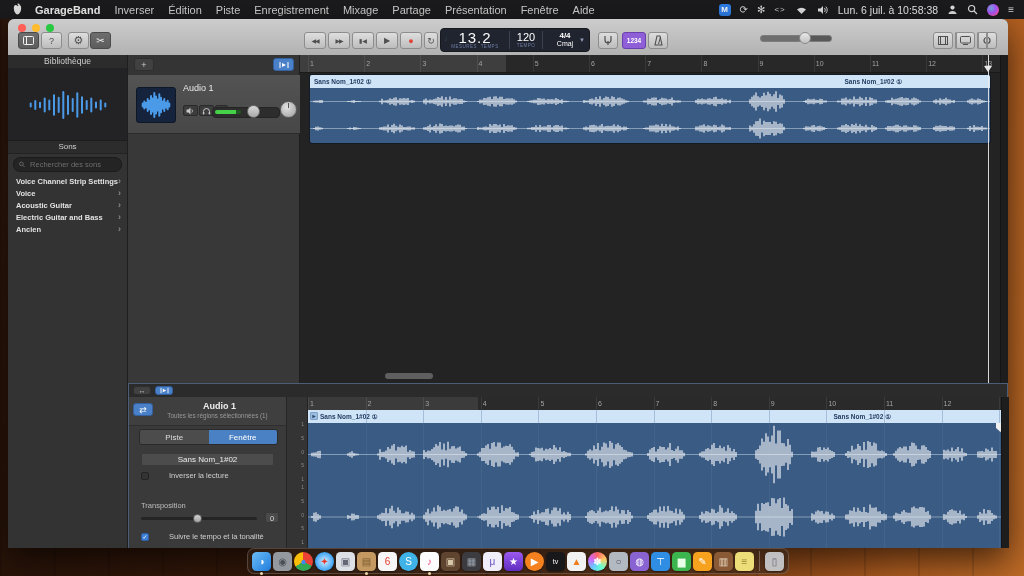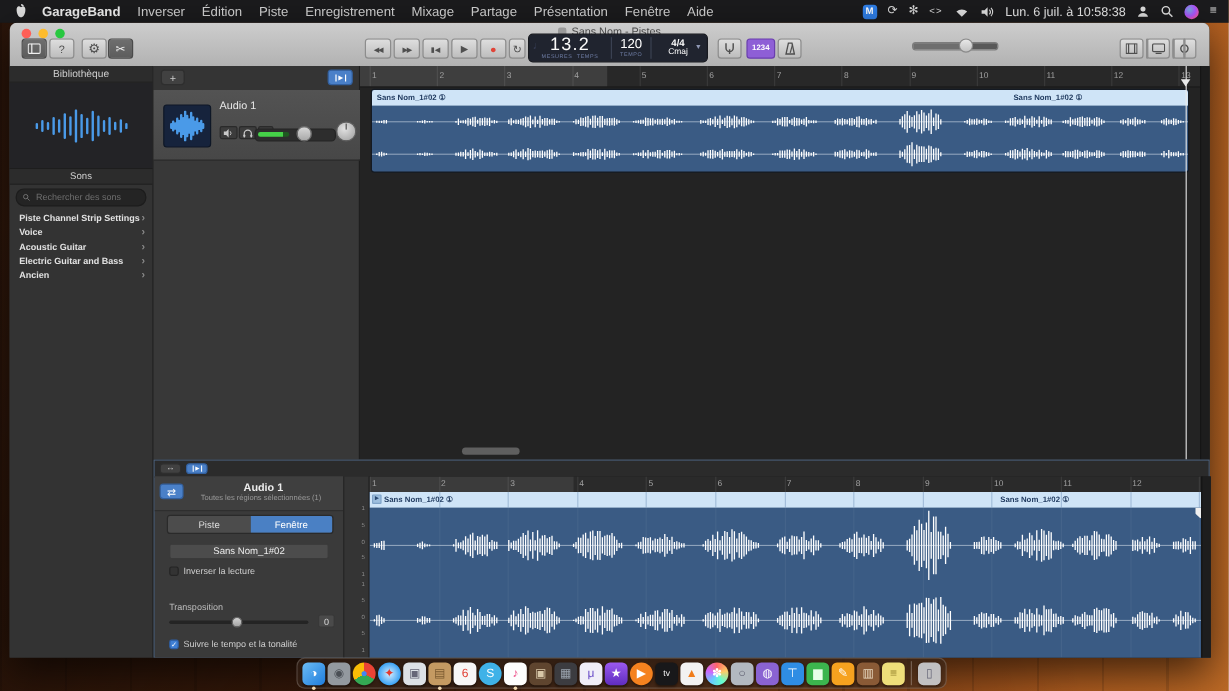--- a/index.html
+++ b/index.html
@@ -122,21 +122,21 @@
   .ed-title{position:absolute;left:26px;right:2px;top:4px;text-align:center;font-size:9px;
     font-weight:bold;color:#ececec;}
   .ed-sub{position:absolute;left:20px;right:0;top:15px;text-align:center;font-size:6.3px;color:#9a9a9a;}
   .tabs{position:absolute;left:10px;top:32px;width:137px;height:14px;display:flex;border-radius:3px;
     overflow:hidden;border:1px solid #2a2a2a;}
   .tab{flex:1;font-size:8px;display:flex;align-items:center;justify-content:center;color:#ddd;background:#4c4c4c;}
   .tab.active{background:#4a80c4;color:#fff;}
   .namefield{position:absolute;left:12px;top:56px;width:133px;height:13px;background:#4c4c4c;
     border:1px solid #3a3a3a;border-radius:2px;color:#ececec;font-size:8px;text-align:center;
     font-family:"Liberation Sans",sans-serif;outline:none;box-sizing:border-box;}
-  .cbrow{position:absolute;left:12px;display:flex;align-items:center;gap:4px;font-size:7.5px;color:#cfcfcf;}
+  .cbrow{position:absolute;left:12px;display:flex;align-items:center;gap:20px;font-size:7.5px;color:#cfcfcf;}
   .cbox{width:8px;height:8px;border-radius:2px;background:#333;border:1px solid #242424;
     display:flex;align-items:center;justify-content:center;font-size:6px;color:#fff;box-sizing:border-box;}
   .cbox.checked{background:#3f7fd4;border-color:#2d5fa6;}
   .ed-label{position:absolute;left:12px;font-size:7.5px;color:#bdbdbd;}
   .htrack{position:absolute;left:12px;top:120px;width:116px;height:3px;border-radius:2px;background:#242424;}
   .hknob{position:absolute;left:52px;top:-3px;width:9px;height:9px;border-radius:50%;
     background:linear-gradient(#d2d2d2,#a2a2a2);border:1px solid #666;box-sizing:border-box;}
   .valbox{position:absolute;left:136px;top:115px;width:14px;height:11px;background:#4a4a4a;
     border:1px solid #383838;border-radius:2px;color:#ddd;font-size:7.5px;text-align:center;
     line-height:11px;box-sizing:border-box;}
@@ -221,23 +221,20 @@
           </svg>
       </span>
       <span class="siri"></span>
       <span class="mb-ic">≡</span>
     </span>
   </div>
 
   <div class="window">
 
     <div class="header">
-      <div class="wtitle">
-        <span style="display:inline-block;width:7px;height:7px;background:#9a9a9a;border-radius:2px;vertical-align:-1px;margin-right:4px;"></span><span>Sans Nom - Pistes</span>
-      </div>
       <div class="lights">
         <span class="light" style="background:#ff5f57;"></span>
         <span class="light" style="background:#febc2e;"></span>
         <span class="light" style="background:#28c840;"></span>
       </div>
 
       <div class="tbtn pressed" style="left:10px;top:13px;width:21px;">
         <svg width="11" height="9" viewBox="0 0 11 9">
             <rect x="0.5" y="0.5" width="10" height="8" rx="1" fill="none" stroke="#f0f0f0"></rect>
             <line x1="3.5" y1="0.5" x2="3.5" y2="8.5" stroke="#f0f0f0"></line>
@@ -330,21 +327,21 @@
       <div class="lib-h" style="height:12px;line-height:12px;font-size:8px;">Sons</div>
       <div class="search">
         <svg width="7" height="7" viewBox="0 0 8 8">
             <circle cx="3.2" cy="3.2" r="2.4" stroke="#777" fill="none"></circle>
             <line x1="5" y1="5" x2="7.5" y2="7.5" stroke="#777"></line>
           </svg>
         <input placeholder="Rechercher des sons" style="">
       </div>
       <div>
           <div class="lib-item">
-            <span>Piste Channel Strip Settings</span>
+            <span>Voice Channel Strip Settings</span>
             <span class="ch">›</span>
           </div>
           <div class="lib-item">
             <span>Voice</span>
             <span class="ch">›</span>
           </div>
           <div class="lib-item">
             <span>Acoustic Guitar</span>
             <span class="ch">›</span>
           </div>

